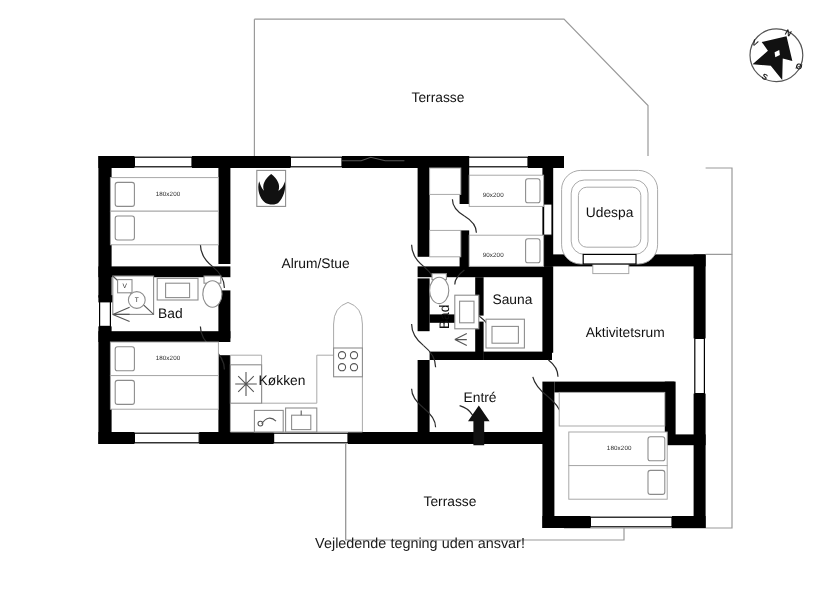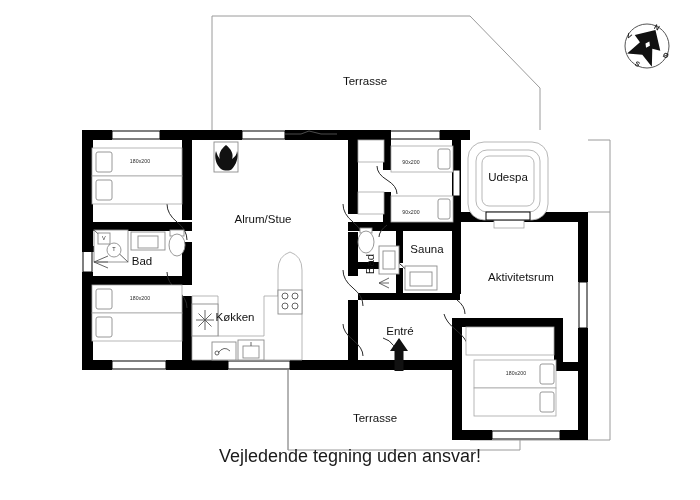--- a/index.html
+++ b/index.html
@@ -49,21 +49,21 @@
     dominant-baseline: middle;
     letter-spacing: 0.1px;
   }
   .caption {
     position: absolute;
     left: 0;
     top: 446px;
     width: 700px;
     text-align: center;
     font-family: "Liberation Sans", sans-serif;
-    font-size: 18px;
+    font-size: 12px;
     color: #1a1a1a;
   }
   .compass-wrap {
     position: absolute;
     left: 621px;
     top: 20px;
     width: 52px;
     height: 52px;
   }
   .compass-letter {

